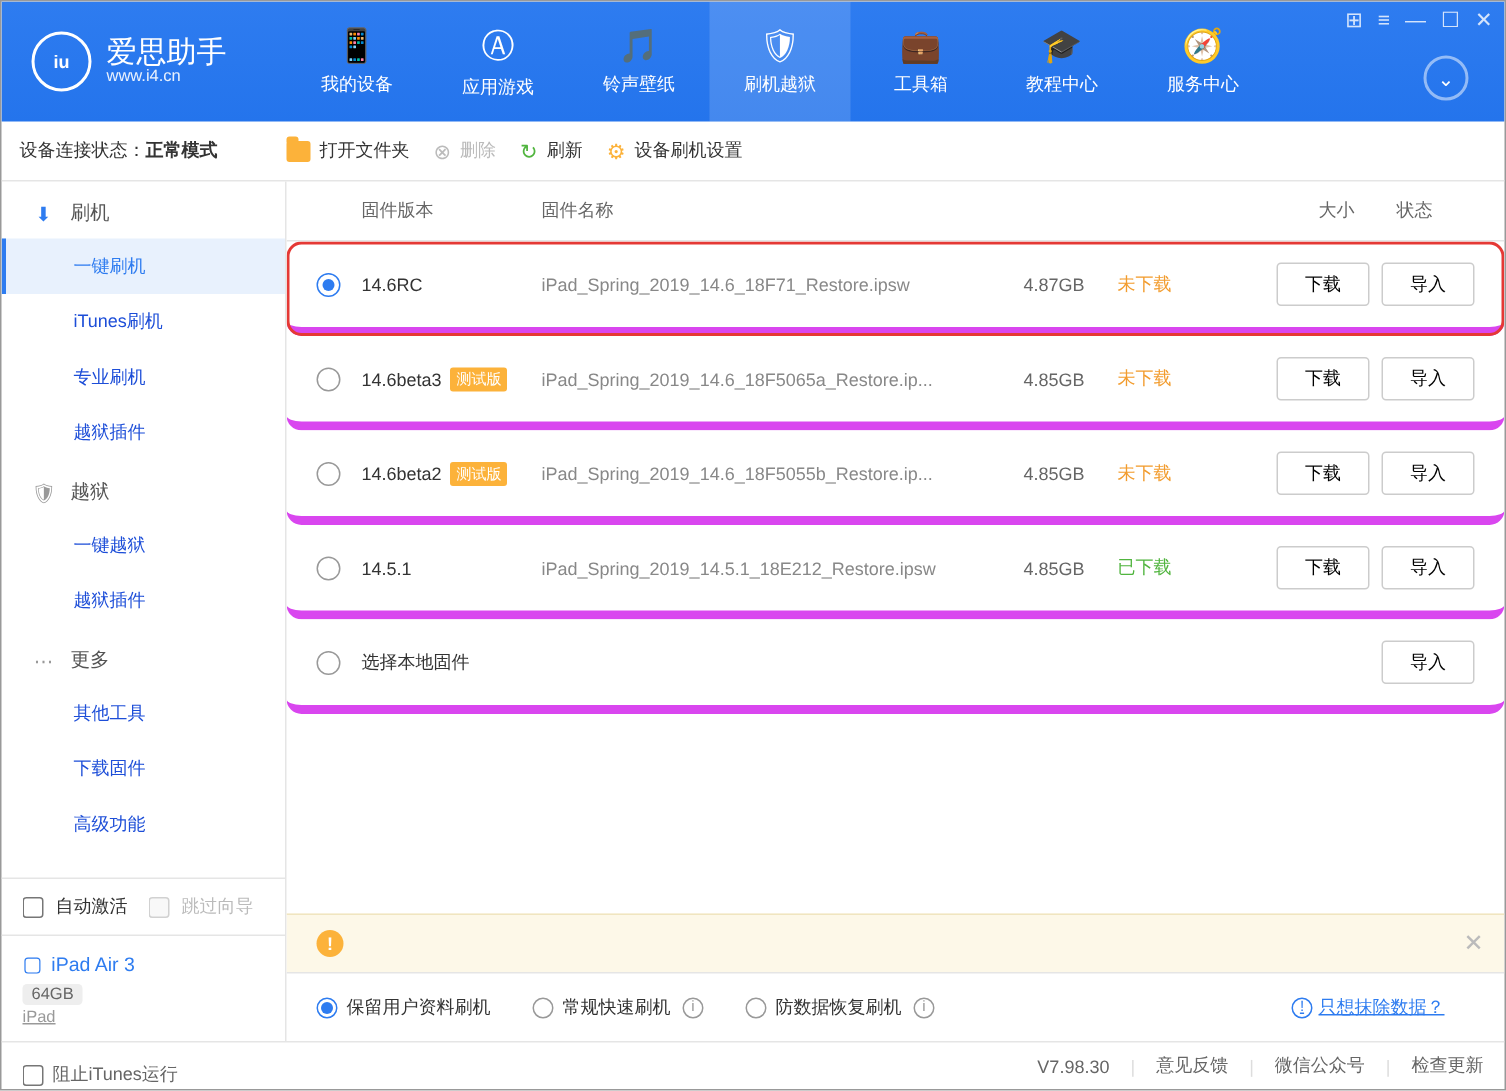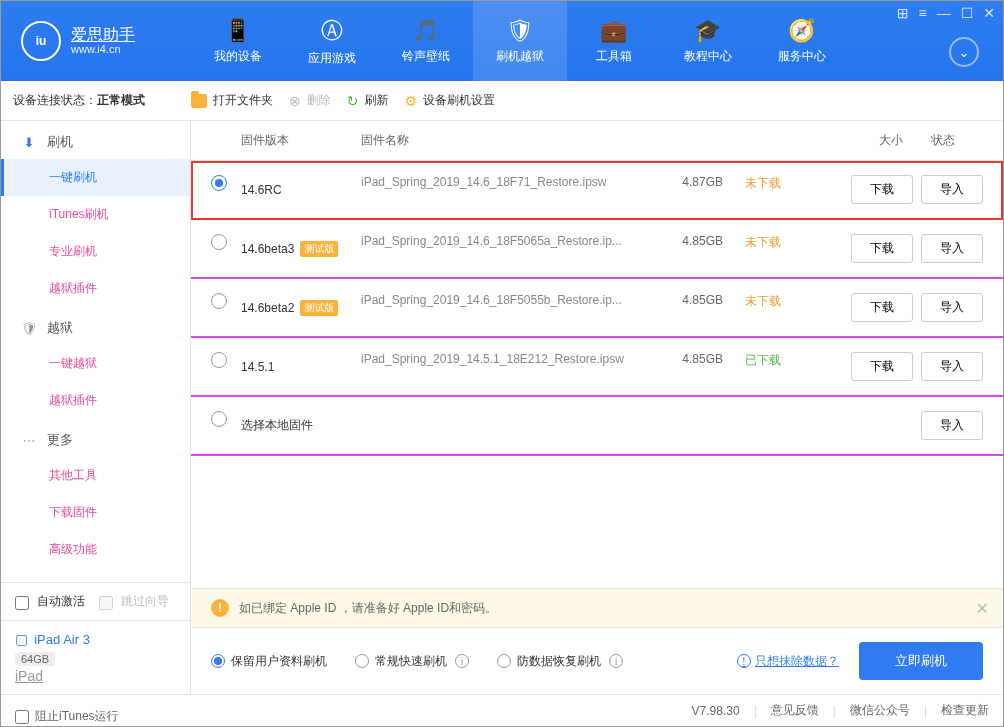--- a/index.html
+++ b/index.html
@@ -3,21 +3,21 @@
   <meta charset="utf-8">
   <style>
     * { margin: 0; padding: 0; box-sizing: border-box; font-family: "Microsoft YaHei", sans-serif; }
     body { width: 1004px; height: 727px; background: #fff; font-size: 13px; color: #333; overflow: hidden; border: 1px solid #999; }
     
     
     .header { height: 80px; background: linear-gradient(to bottom, #2e7cf0, #2474ec); display: flex; align-items: center; position: relative; }
     .logo-area { display: flex; align-items: center; padding: 0 20px; width: 190px; }
     .logo-icon { width: 40px; height: 40px; border: 2px solid #fff; border-radius: 50%; display: flex; align-items: center; justify-content: center; color: #fff; font-weight: bold; font-size: 12px; }
     .logo-text { margin-left: 10px; color: #fff; }
-    .logo-title { font-size: 16px; font-weight: 500; line-height: 1; text-decoration: underline; }
+    .logo-title { font-size: 20px; font-weight: 500; line-height: 1; }
     .logo-url { font-size: 11px; opacity: 0.9; }
     
     .nav-tabs { display: flex; height: 100%; flex: 1; }
     .nav-tab { width: 94px; display: flex; flex-direction: column; align-items: center; justify-content: center; color: #fff; cursor: pointer; }
     .nav-tab.active { background: rgba(255,255,255,0.15); }
     .nav-tab-icon { font-size: 22px; margin-bottom: 4px; }
     .nav-tab-label { font-size: 12px; }
     
     .window-controls { position: absolute; top: 4px; right: 8px; display: flex; gap: 10px; color: #fff; font-size: 14px; }
     .window-controls span { cursor: pointer; opacity: 0.8; }
@@ -37,45 +37,45 @@
     .disabled { color: #bbb; }
     
     
     .main { display: flex; height: calc(100% - 80px - 40px - 32px); }
     
     
     .sidebar { width: 190px; border-right: 1px solid #e5e5e5; display: flex; flex-direction: column; }
     .sidebar-list { flex: 1; overflow-y: auto; }
     .sidebar-group { padding: 12px 20px 8px; display: flex; align-items: center; gap: 10px; font-size: 13px; color: #555; }
     .sidebar-group-icon { width: 16px; text-align: center; }
-    .sidebar-item { padding: 10px 20px 10px 48px; font-size: 12px; color: #ec4899; cursor: pointer; }
+    .sidebar-item { padding: 10px 20px 10px 48px; font-size: 12px; color: #1d4ed8; cursor: pointer; }
     .sidebar-item.active { background: #e8f1fd; color: #2e7cf0; border-left: 3px solid #2e7cf0; padding-left: 45px; }
     
     .sidebar-bottom { border-top: 1px solid #e5e5e5; padding: 10px 14px; }
-    .sidebar-check-row { display: flex; align-items: flex-end; gap: 8px; font-size: 12px; color: #333; }
+    .sidebar-check-row { display: flex; align-items: center; gap: 8px; font-size: 12px; color: #333; }
     .sidebar-check-row .muted { color: #bbb; }
     .device-info { border-top: 1px solid #e5e5e5; padding: 10px 14px; }
     .device-name { color: #2e7cf0; font-size: 13px; display: flex; align-items: center; gap: 6px; }
     .device-name-icon { font-size: 14px; }
     .device-storage { margin-top: 4px; }
     .storage-badge { display: inline-block; padding: 1px 6px; background: #eee; border-radius: 3px; font-size: 11px; color: #666; }
-    .device-type { margin-top: 2px; font-size: 14px; color: #999; text-decoration: underline; }
+    .device-type { margin-top: 2px; font-size: 11px; color: #999; text-decoration: underline; }
     
     
     .content { flex: 1; display: flex; flex-direction: column; overflow: hidden; }
     
     .table-header { height: 40px; display: flex; align-items: center; padding: 0 20px; border-bottom: 1px solid #e5e5e5; font-size: 12px; color: #666; }
     .col-version { width: 150px; padding-left: 30px; }
     .col-name { flex: 1; }
     .col-size { width: 80px; text-align: right; }
     .col-status { width: 80px; text-align: center; }
     .col-actions { width: 180px; text-align: center; }
     
     .firmware-list { flex: 1; overflow-y: auto; }
-    .firmware-row { display: flex; padding: 14px 20px; border-bottom: 2px solid #d946ef; font-size: 12px; }
+    .firmware-row { display: flex; align-items: center; padding: 14px 20px; border-bottom: 6px solid #d946ef; font-size: 12px; border-radius: 10px; }
     .firmware-row.highlighted { outline: 2px solid #e53935; outline-offset: -2px; }
     .radio { width: 16px; height: 16px; border: 1px solid #999; border-radius: 50%; margin-right: 14px; position: relative; cursor: pointer; }
     .radio.selected { border-color: #2e7cf0; }
     .radio.selected::after { content:''; position:absolute; top:3px; left:3px; width:8px; height:8px; background:#2e7cf0; border-radius:50%; }
     .fw-version { width: 120px; font-weight: 500; display: flex; align-items: center; gap: 6px; }
     .beta-badge { background: #fcb23a; color: #fff; font-size: 10px; padding: 1px 4px; border-radius: 2px; font-weight: normal; }
     .fw-name { flex: 1; color: #888; }
     .fw-size { width: 80px; text-align: right; color: #666; }
     .fw-status { width: 80px; text-align: center; }
     .status-not-downloaded { color: #f29c2e; }
@@ -287,21 +287,20 @@
     <div class="fw-size"></div>
     <div class="fw-status status-not-downloaded"></div>
     <div class="fw-actions">
       <button class="action-btn">导入</button>
     </div>
         </div>
       </div>
 
     <div class="warning-bar">
       <div class="warning-icon">!</div>
-      <span>如已绑定 Apple ID ，请准备好 Apple ID和密码。</span>
       <span class="warning-close">✕</span>
     </div>
 
     <div class="options-bar" id="options-bar">
         <div class="radio-option">
           <div class="radio-sm selected"></div>
           <span>保留用户资料刷机</span>
         </div>
         <div class="radio-option">
           <div class="radio-sm "></div>
@@ -310,21 +309,20 @@
         </div>
         <div class="radio-option">
           <div class="radio-sm "></div>
           <span>防数据恢复刷机</span>
           <span class="info-circle">i</span>
         </div>
         <div class="erase-link">
           <span class="info-circle" style="border-color:#2e7cf0;color:#2e7cf0">!</span>
           <span>只想抹除数据？</span>
         </div>
-        <button class="primary-btn">立即刷机</button>
       </div>
   </div>
 </div>
 
 <div class="footer">
   <div class="footer-check">
     <input type="checkbox" style="">
     <span>阻止iTunes运行</span>
   </div>
   <div class="footer-right">

